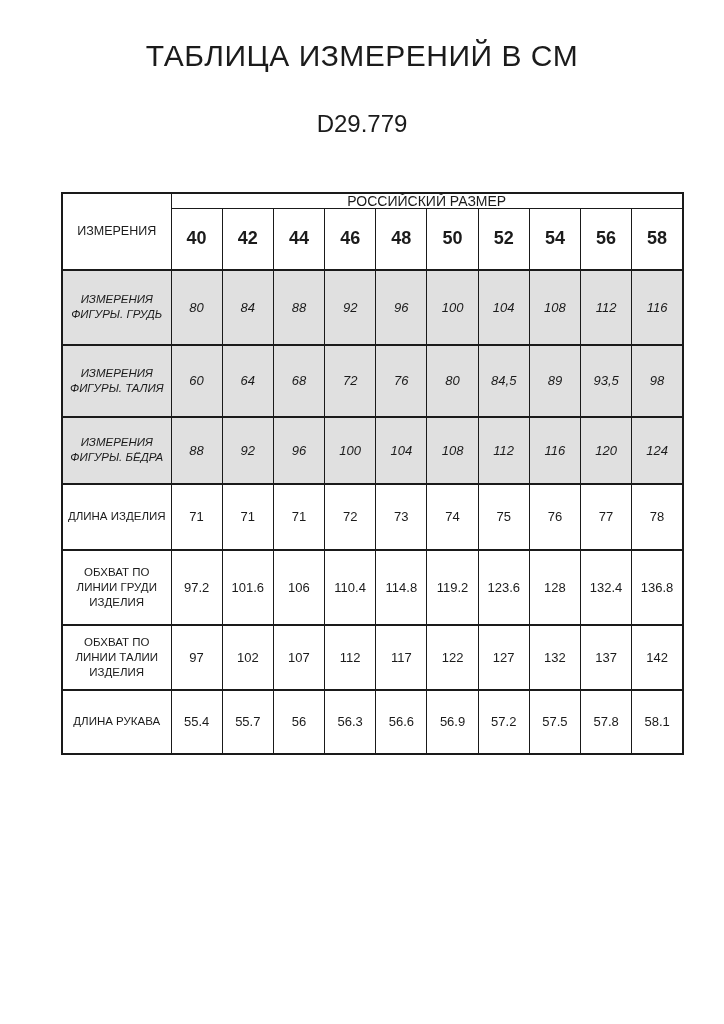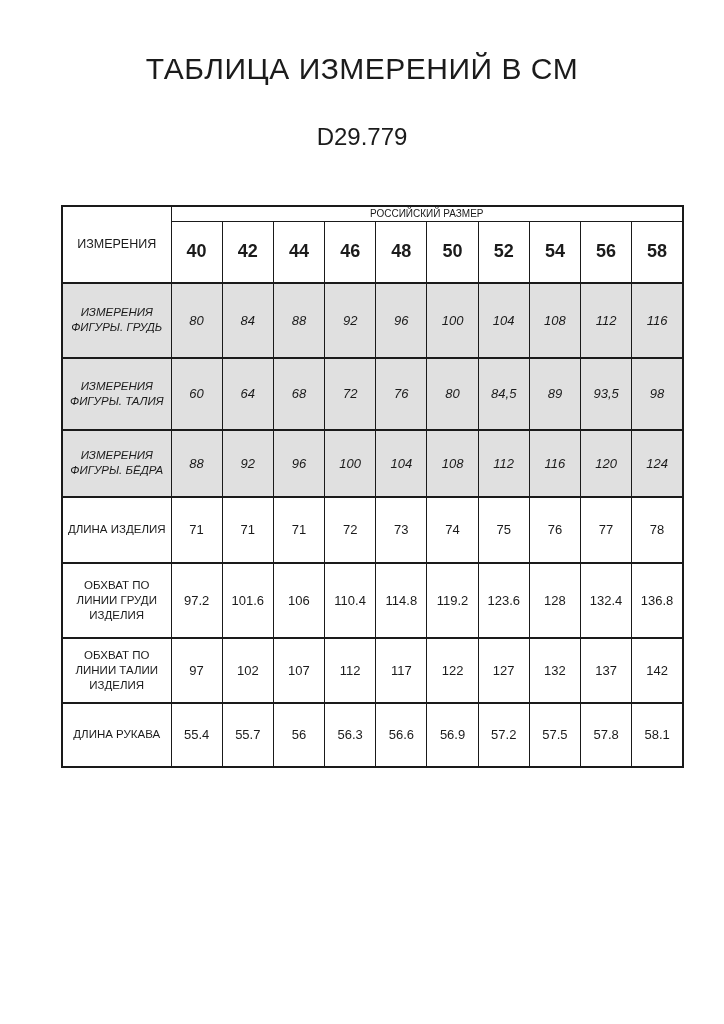--- a/index.html
+++ b/index.html
@@ -3,21 +3,21 @@
 <meta charset="utf-8">
 <style>
   html, body { margin: 0; padding: 0; background: #ffffff; }
   .page {
     position: relative;
     width: 724px;
     height: 1024px;
     margin: 0 auto;
     background: #ffffff;
     box-sizing: border-box;
-    padding-top: 52px;
+    padding-top: 39px;
     font-family: "Liberation Sans", sans-serif;
     color: #1b1b1b;
     overflow: hidden;
   }
   .title {
     text-align: center;
     font-size: 30px;
     line-height: 34px;
     font-weight: 400;
     letter-spacing: 0.5px;
@@ -55,21 +55,21 @@
   tr.r-sizes td { border-bottom-width: 2px; margin-left: 14px; }
   tr.r-body td { border-top-width: 2px; border-bottom-width: 2px; }
   tr.r-0 { height: 75px; }
   tr.r-1 { height: 72px; }
   tr.r-2 { height: 67px; }
   tr.r-3 { height: 66px; }
   tr.r-4 { height: 75px; }
   tr.r-5 { height: 65px; }
   tr.r-6 { height: 64px; }
   td.corner { font-size: 12.5px; background: #ffffff; }
-  td.group  { font-size: 10px; line-height: 14px; padding: 0; margin-left: 41px; }
+  td.group  { font-size: 14px; line-height: 14px; padding: 0; margin-left: 41px; }
   td.size   { font-size: 18px; font-weight: 700; }
   tr.r-figure td { background: #e0e0e0; font-style: italic; }
   td.lbl { font-size: 11.5px; line-height: 15px; }
   td.val { font-size: 13px; }
 </style>
 </head>
 <body>
 
 <div class="page">
 

